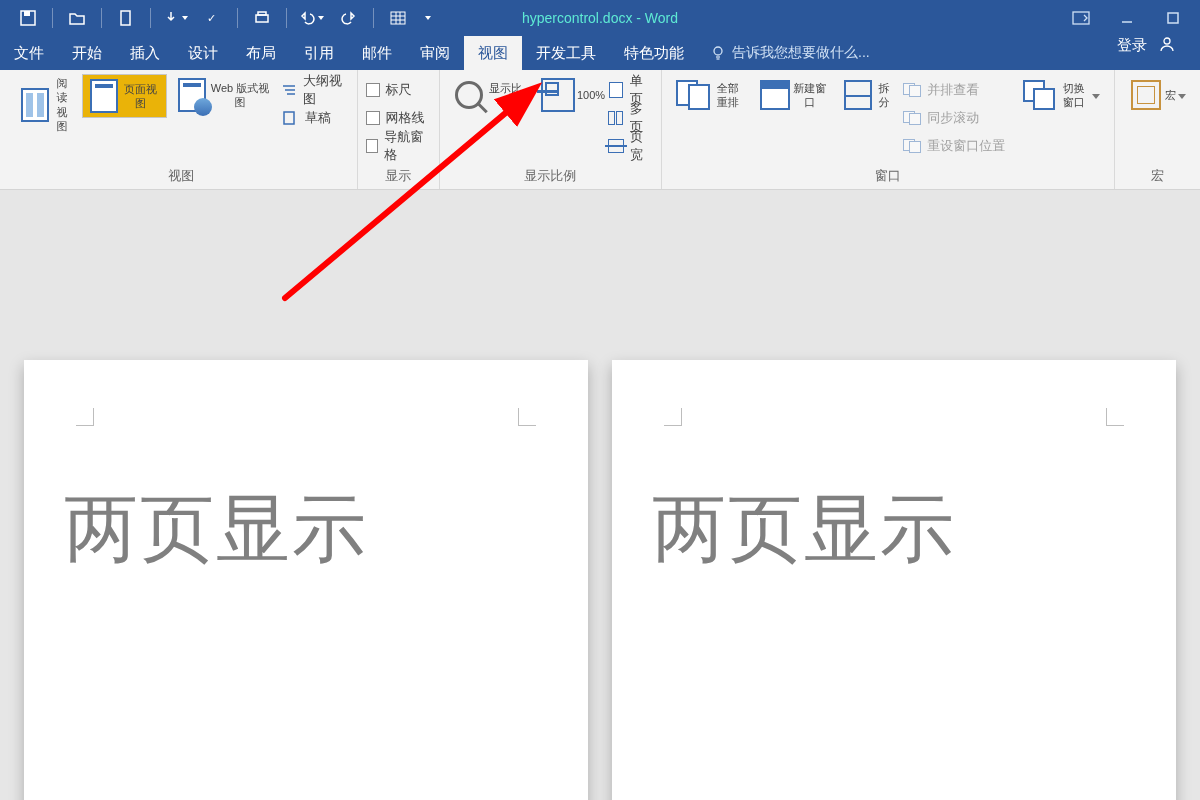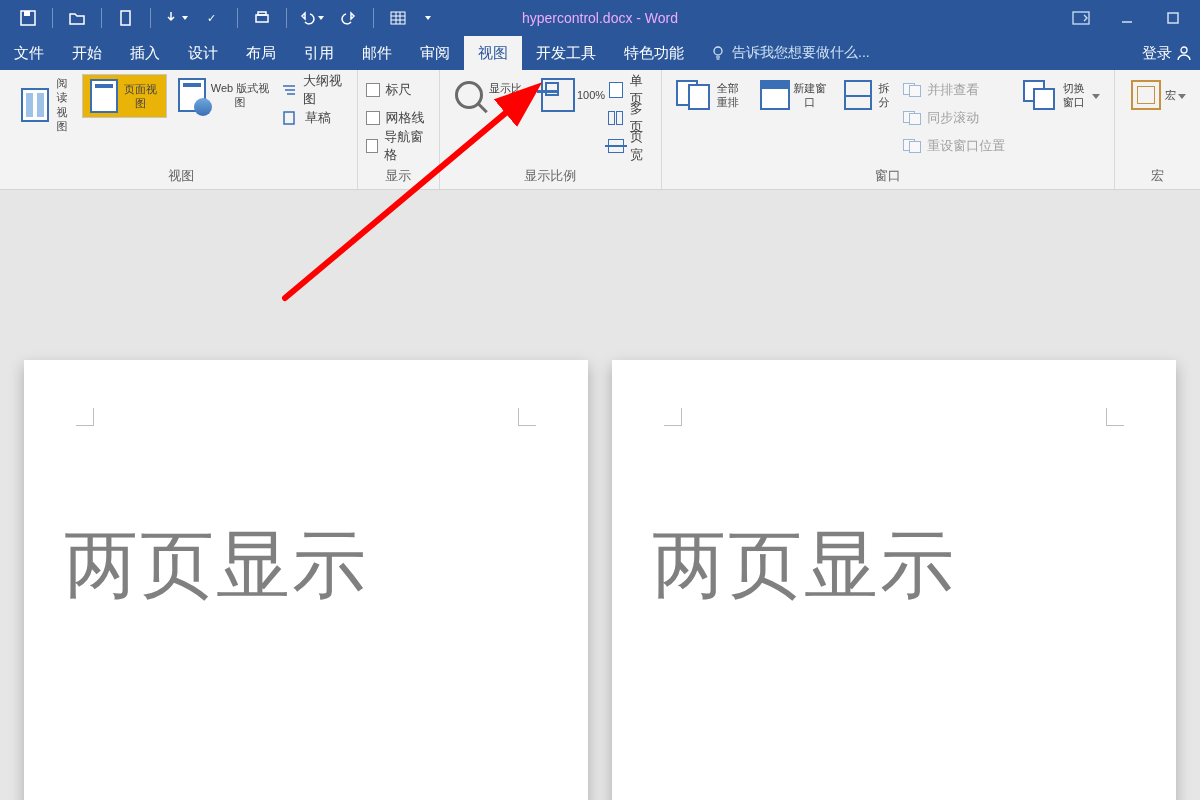--- a/index.html
+++ b/index.html
@@ -3,32 +3,32 @@
 <meta charset="utf-8">
 <style>
   * { box-sizing: border-box; margin: 0; padding: 0; }
   body { font-family: "Microsoft YaHei", "Segoe UI", sans-serif; font-size: 13px; background: #e6e6e6; width:1200px; height:800px; overflow:hidden; position:relative;}
   
   
   .titlebar { background:#2b579a; height:36px; display:flex; align-items:center; color:#fff; position:relative; }
   .qat { display:flex; align-items:center; height:100%; padding-left:10px; gap:2px;}
   .qat .btn { width:36px; height:36px; display:flex; align-items:center; justify-content:center; color:#fff; position:relative;}
   .qat .sep { width:1px; height:20px; background:rgba(255,255,255,0.35); margin:0 4px;}
-  .title-center { position:absolute; left:50%; transform:translateX(-50%); color:#f0abfc; font-size:14px; white-space:nowrap;}
+  .title-center { position:absolute; left:50%; transform:translateX(-50%); color:#5eead4; font-size:14px; white-space:nowrap;}
   .win-controls { position:absolute; right:6px; top:0; height:36px; display:flex; align-items:center; gap:4px;}
   .win-controls .wc { width:42px; height:30px; display:flex; align-items:center; justify-content:center; color:#cfe0f4;}
   .caret-down::after { content:""; display:block; border-left:3px solid transparent; border-right:3px solid transparent; border-top:4px solid #fff; margin-left:2px;}
   .qat .btn.withcaret { display:flex; align-items:center; gap:1px;}
   
   
   .tabsbar { background:#2b579a; height:34px; display:flex; align-items:stretch; padding-left:0; color:#fff;}
   .tab { padding:0 14px; display:flex; align-items:center; font-size:15px; color:#fff; height:100%; }
   .tab.active { background:#f3f3f3; color:#2b579a; }
   .tell-me { display:flex; align-items:center; color:#cfe0f4; font-size:14px; margin-left:12px; gap:6px;}
-  .login { position:absolute; right:8px; color:#fff; font-size:15px; display:flex; align-items:center; height:34px; gap:4px;}
+  .login { position:absolute; right:25px; color:#fff; font-size:15px; display:flex; height:34px; gap:12px;}
   
   
   .ribbon { background:#f3f3f3; height:120px; border-bottom:1px solid #d4d4d4; display:flex; align-items:stretch; padding-left:6px;}
   .group { border-right:1px solid #d9d9d9; display:flex; flex-direction:column; justify-content:space-between; padding:4px 8px 0 8px;}
   .group-body { display:flex; align-items:flex-start; gap:4px; flex:1;}
   .group-label { text-align:center; color:#666; font-size:13px; padding:2px 0 4px 0;}
   .bigbtn { display:flex; flex-direction:row; align-items:center; justify-content:flex-start; padding:2px 6px; min-width:44px; text-align:center; color:#444; font-size:11px; line-height:1.3; gap:2px;}
   .bigbtn .icon { width:34px; height:38px; display:flex; align-items:center; justify-content:center;}
   .bigbtn.selected { background:#eab308; border:1px solid #c6c6c6;}
   .smallstack { display:flex; flex-direction:column; gap:4px; padding-top:4px;}
@@ -39,21 +39,21 @@
   .smallitem.gray .dbl-rect { opacity:.45;}
   .dropdown-caret { border-left:4px solid transparent; border-right:4px solid transparent; border-top:5px solid #777; margin-top:2px;}
   
   
   .docarea { padding:170px 24px 0 24px; display:flex; gap:24px; justify-content:flex-start;}
   .page { background:#fff; box-shadow:0 6px 14px rgba(0,0,0,0.25); width:575px; height:620px; position:relative; padding:60px 40px;}
   .page::before, .page::after, .page .corner-bl, .page .corner-br { position:absolute; width:18px; height:18px;}
   .crop { position:absolute; width:18px; height:18px;}
   .crop.tl { top:48px; left:52px; border-left:1px solid #bdbdbd; border-top:1px solid #bdbdbd; transform:rotate(180deg);}
   .crop.tr { top:48px; right:52px; border-right:1px solid #bdbdbd; border-top:1px solid #bdbdbd; transform:rotate(180deg);}
-  .page-text { font-size:74px; color:#808080; font-family:"SimSun","STSong",serif; margin-top:96px; letter-spacing:2px; white-space:nowrap;}
+  .page-text { font-size:74px; color:#808080; font-family:"SimSun","STSong",serif; margin-top:60px; letter-spacing:2px; white-space:nowrap;}
   
   
   .rect-icon { width:28px; height:34px; border:2px solid #3b6fb5; background:#fff; position:relative;}
   .rect-icon.reading { border-color:#3b6fb5;}
   .rect-icon.reading::before { content:""; position:absolute; left:3px; top:3px; right:14px; bottom:3px; background:#9fc3e8;}
   .rect-icon.reading::after { content:""; position:absolute; right:3px; top:3px; left:14px; bottom:3px; background:#9fc3e8;}
   .rect-icon.normal::before { content:""; position:absolute; left:3px; right:3px; top:3px; height:4px; background:#3b6fb5;}
   .mag { width:28px; height:28px; border:3px solid #6a6a6a; border-radius:50%; position:relative;}
   .mag::after { content:""; position:absolute; width:3px; height:12px; background:#6a6a6a; right:-4px; bottom:-8px; transform:rotate(-45deg);}
   .hundred { width:34px; height:34px; border:2px solid #3b6fb5; position:relative;}

